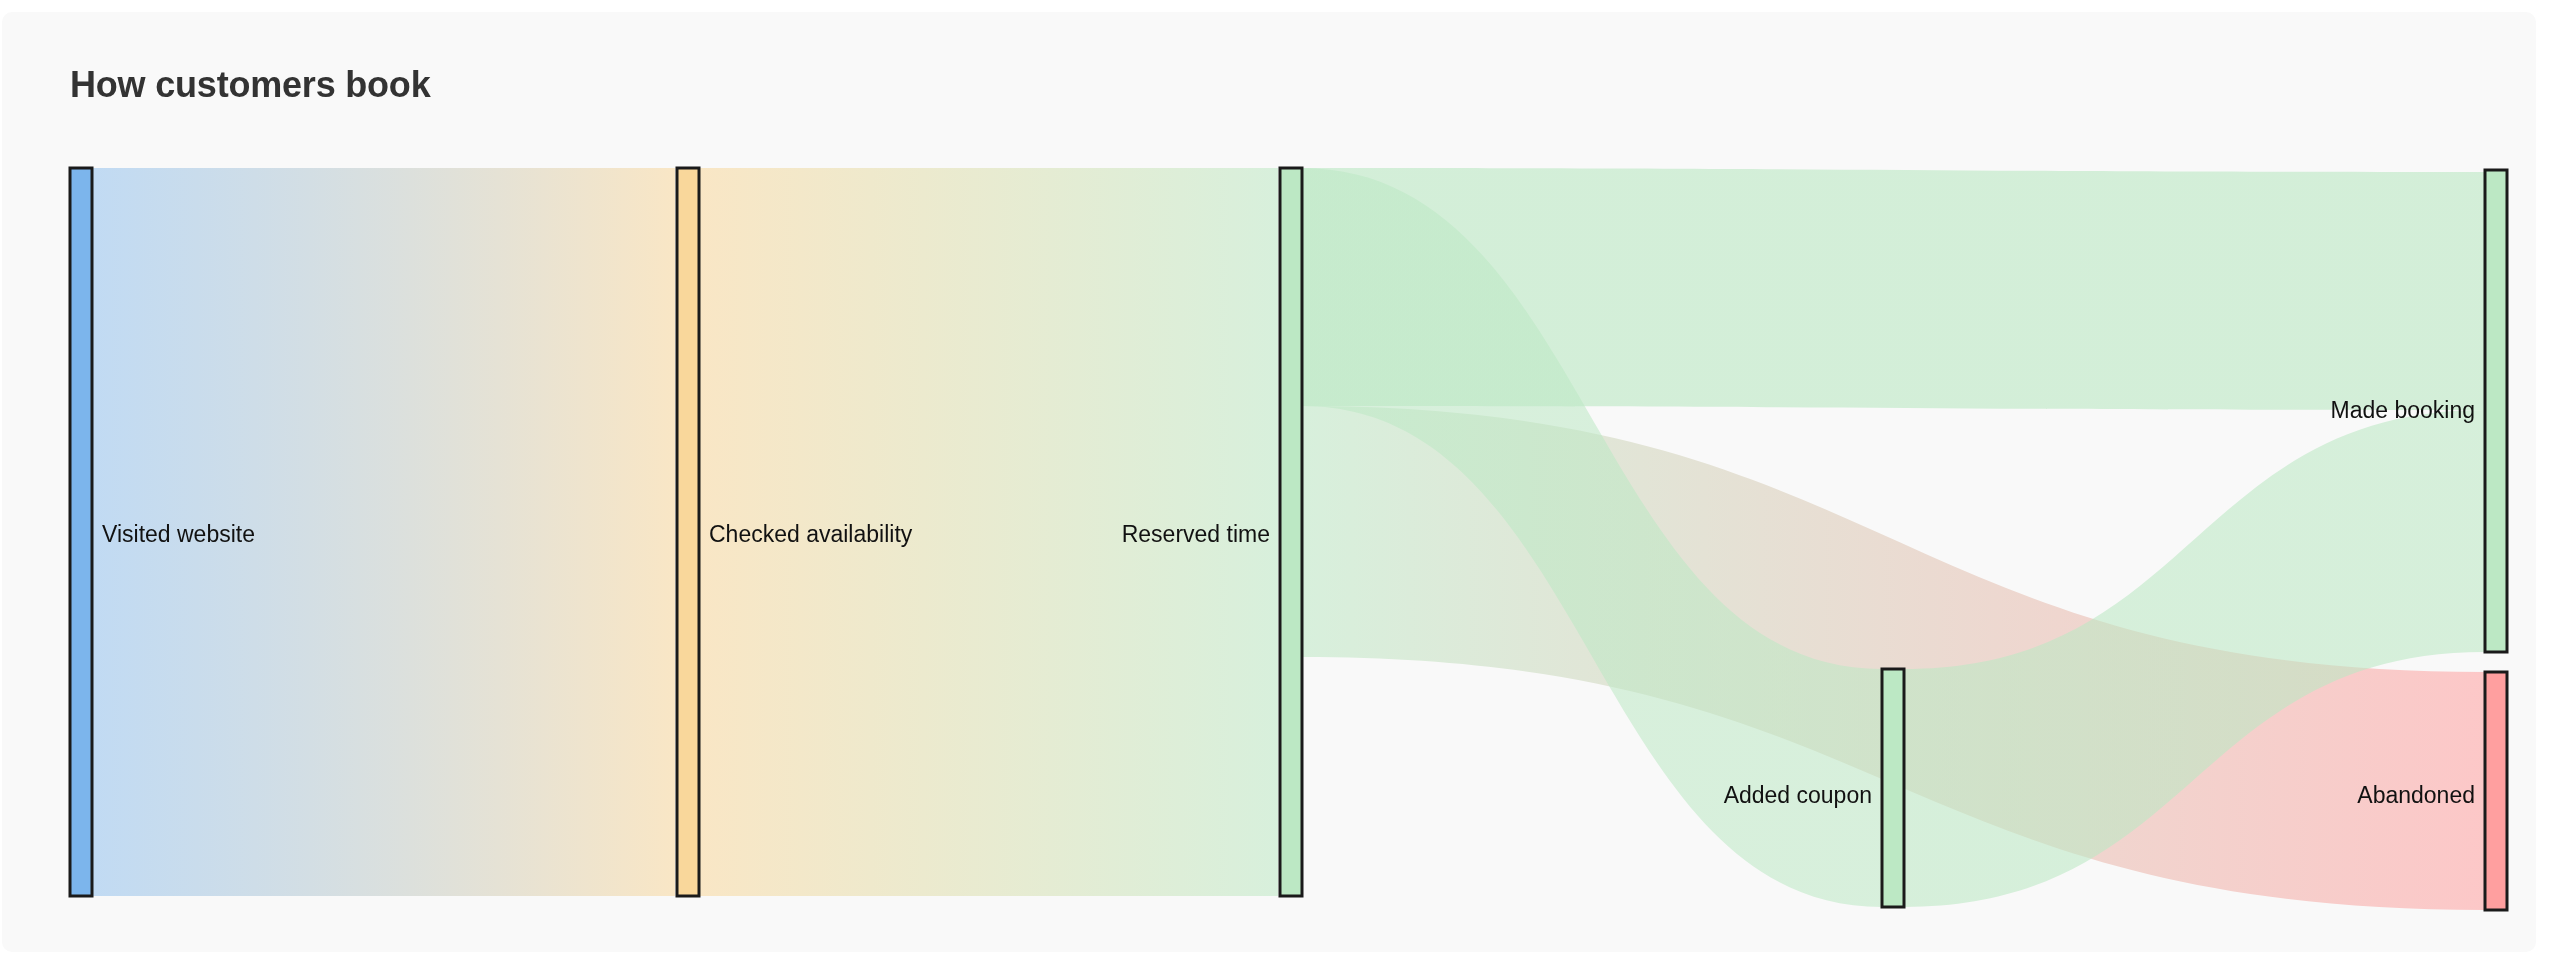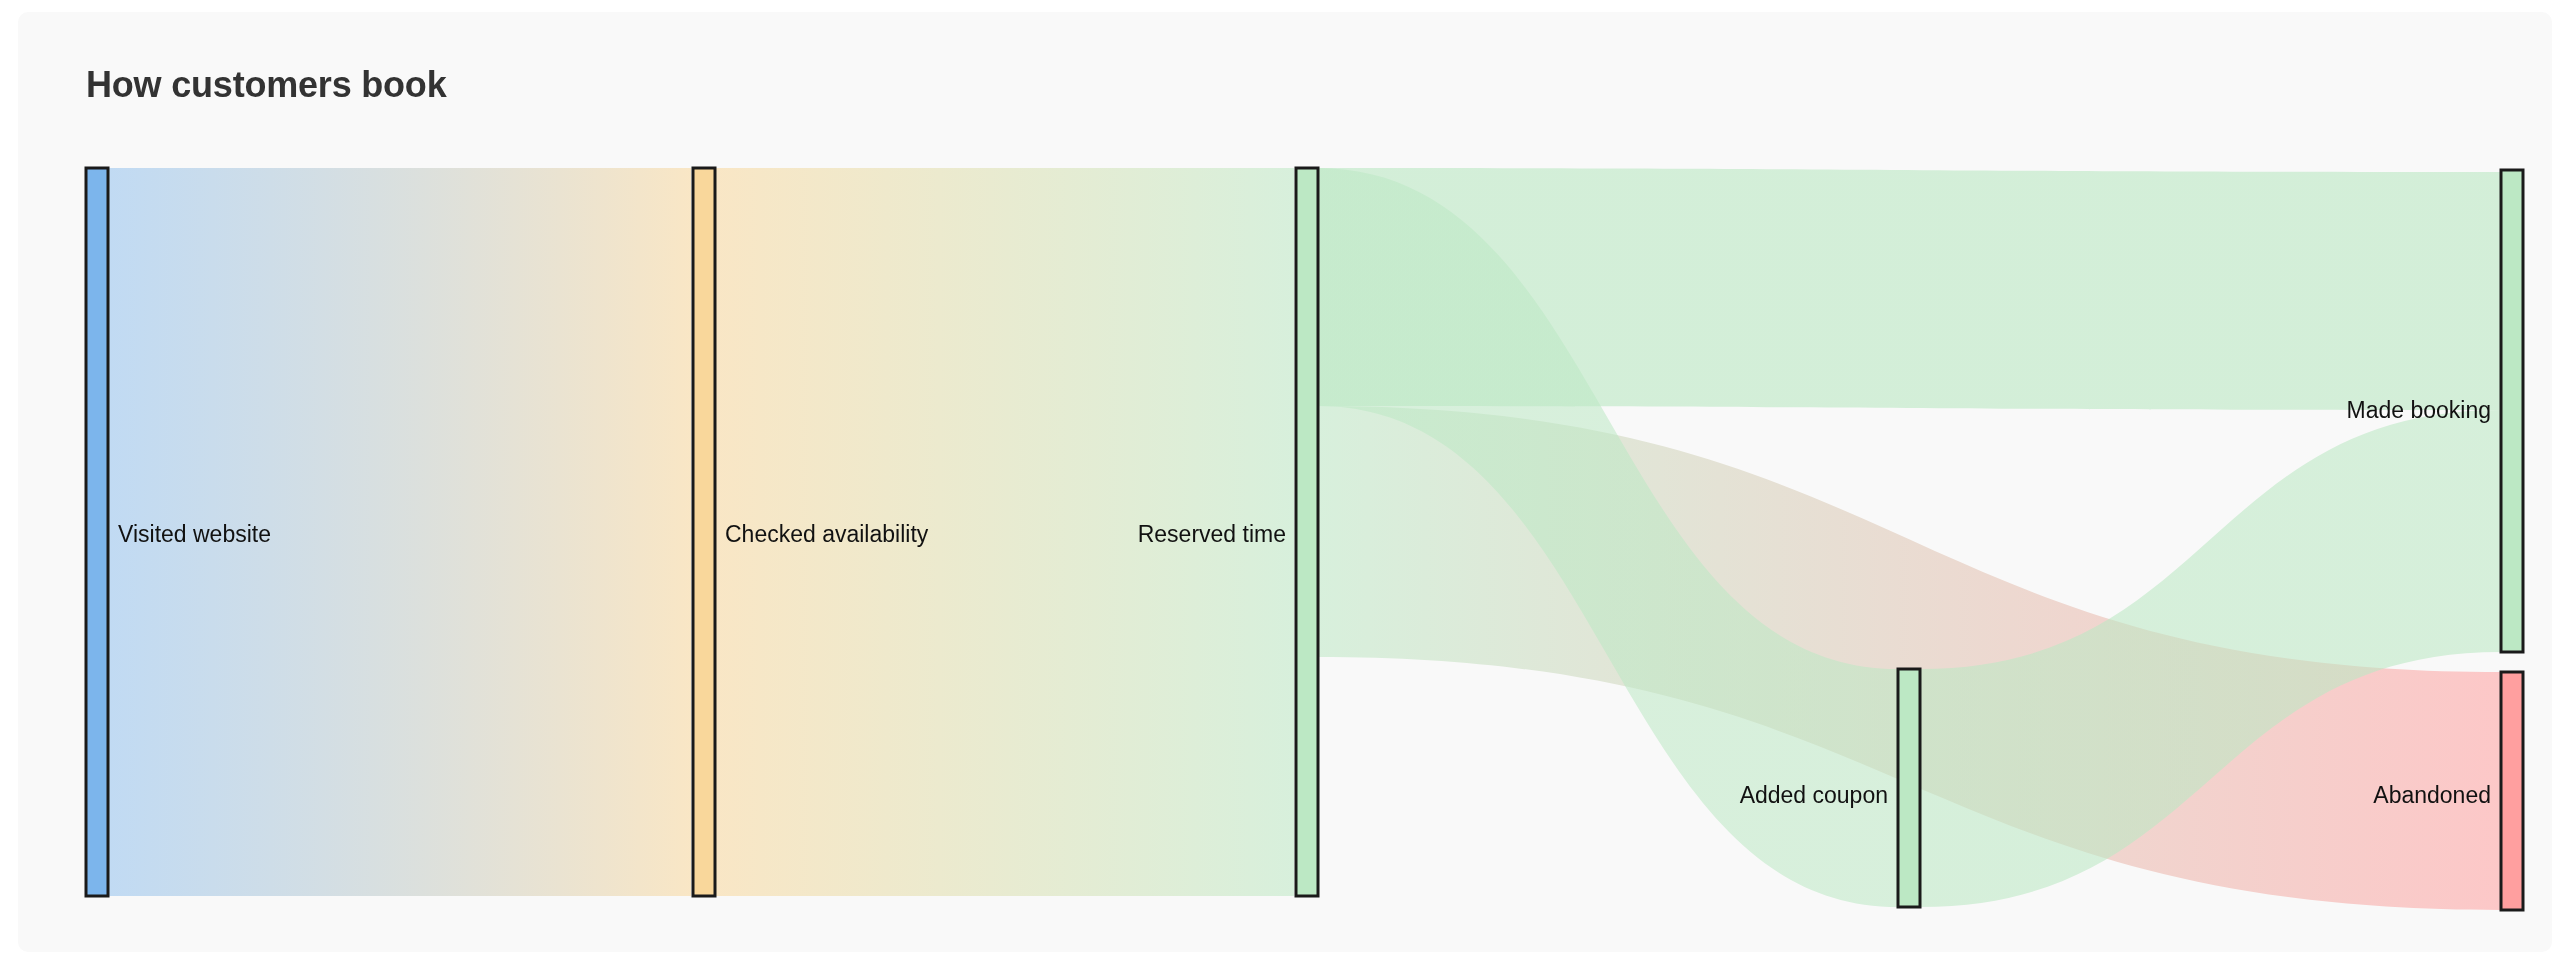--- a/index.html
+++ b/index.html
@@ -10,21 +10,21 @@
   }
   #page {
     position: relative;
     width: 2570px;
     height: 976px;
     background: #ffffff;
     overflow: hidden;
   }
   #card {
     position: absolute;
-    left: 18px;
+    left: 2px;
     top: 12px;
     width: 2534px;
     height: 940px;
     background: #f9f9f9;
     border-radius: 10px;
   }
   #chart-title {
     position: absolute;
     left: 68px;
     top: 52px;

